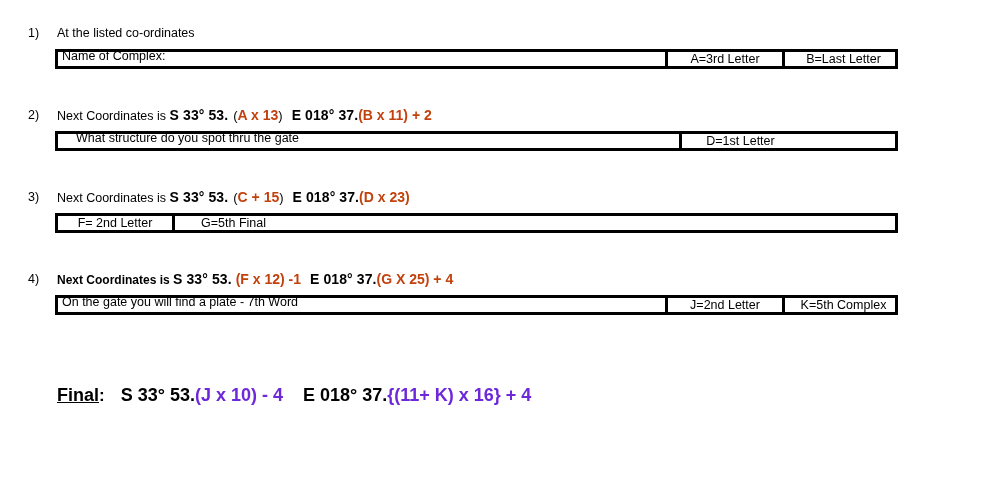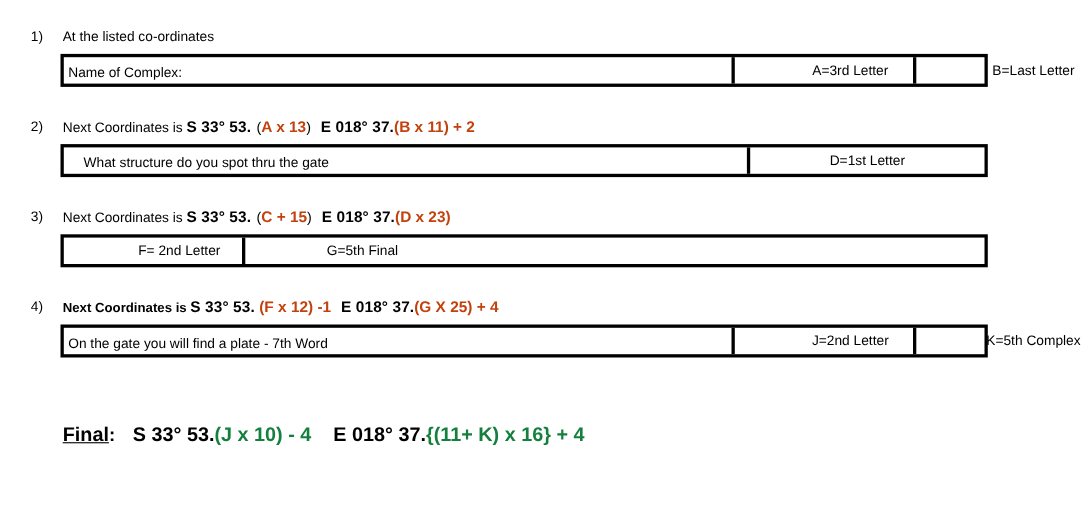--- a/index.html
+++ b/index.html
@@ -57,21 +57,21 @@
     color:#000;
   }
   .sp{display:inline-block;width:5px;}
   .sp-wide{display:inline-block;width:9px;}
 
   
   .tbl{
     position:absolute;
     left:55px;
     width:843px;
-    height:30px;
+    height:20px;
     border:3px solid #000;
     box-sizing:border-box;
     display:flex;
   }
   .cell-main{
     flex:0 0 610px;
     box-sizing:border-box;
     display:flex;
     align-items:flex-end;
     padding:0 0 3px 4px;
@@ -81,42 +81,41 @@
     white-space:nowrap;
   }
   .cell-lbl{
     flex:0 0 117px;
     box-sizing:border-box;
     display:flex;
     align-items:center;
     justify-content:center;
     font-size:12.5px;
     white-space:nowrap;
-    margin-left:48px;
   }
   .cell-lbl.div{border-right:3px solid #000;}
 
   
   .final-line{
     position:absolute;
     left:57px;
     top:383px;
     font-size:18px;
     font-weight:bold;
     white-space:nowrap;
     line-height:24px;
   }
   .final-label{
     text-decoration:underline;
     font-weight:bold;
     font-size:18px;
   }
   .final-colon{font-weight:bold;font-size:17px;text-decoration:none;}
   .final-coord{font-weight:bold;font-size:18px;}
-  .final-red{color:#15803d;font-weight:bold;font-size:18px;}
+  .final-red{color:#6d28d9;font-weight:bold;font-size:18px;}
 </style>
 </head>
 <body>
 
 <div class="sheet">
 
   <div class="section" style="top:22px;">
     <div class="q-line">
       <span class="q-num">1)</span>
       <span class="q-text"><span>At the listed co-ordinates</span></span>

